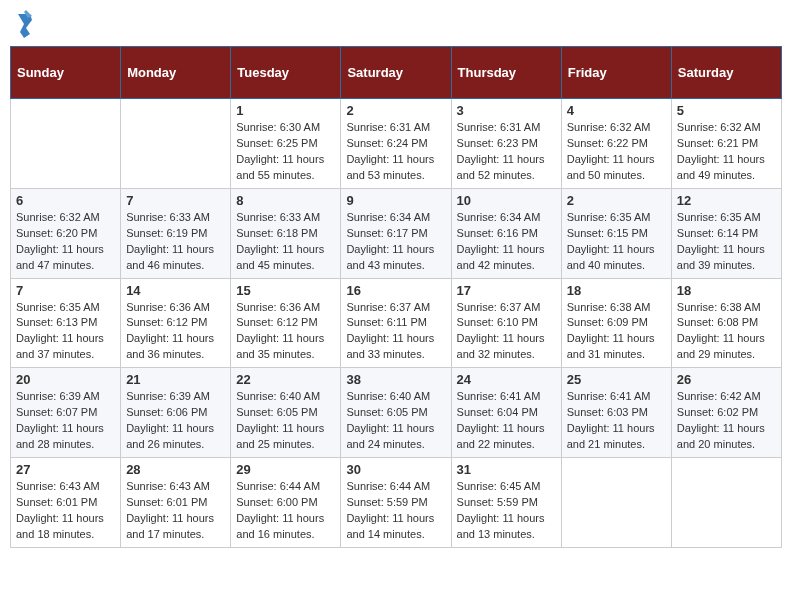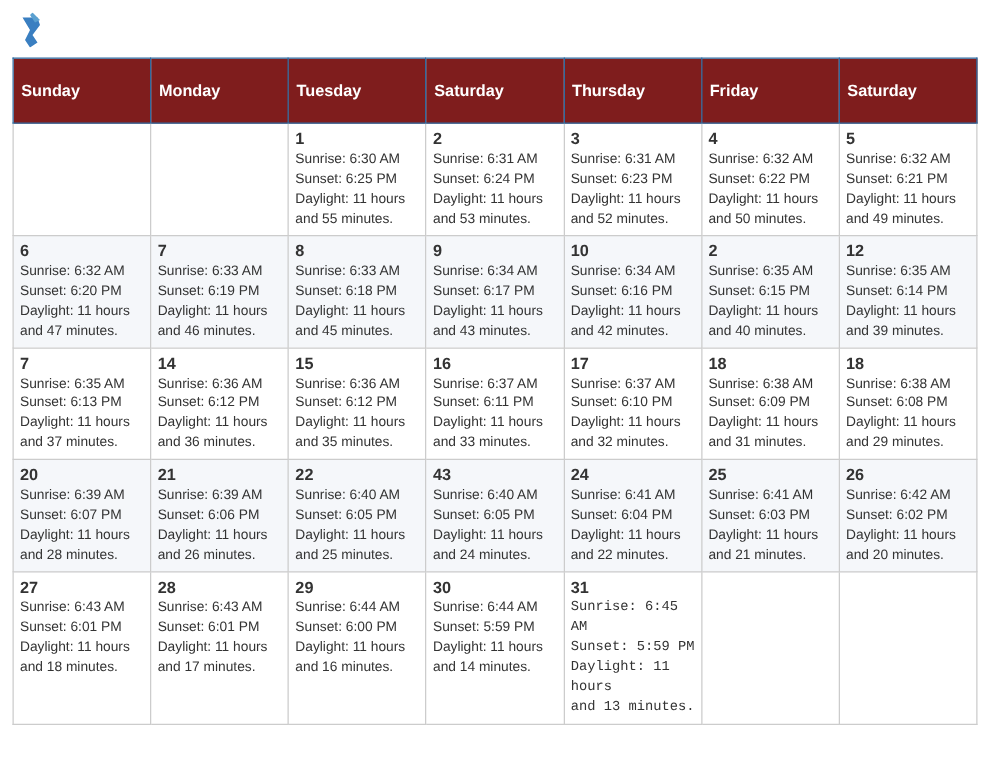--- a/index.html
+++ b/index.html
@@ -280,21 +280,21 @@
 and 26 minutes.</div>
         </td>
         <td>
           <span class="day-num">22</span>
           <div class="day-info" style="white-space: pre-line;">Sunrise: 6:40 AM
 Sunset: 6:05 PM
 Daylight: 11 hours
 and 25 minutes.</div>
         </td>
         <td>
-          <span class="day-num">43</span>
+          <span class="day-num">38</span>
           <div class="day-info" style="white-space: pre-line;">Sunrise: 6:40 AM
 Sunset: 6:05 PM
 Daylight: 11 hours
 and 24 minutes.</div>
         </td>
         <td>
           <span class="day-num">24</span>
           <div class="day-info" style="white-space: pre-line;">Sunrise: 6:41 AM
 Sunset: 6:04 PM
 Daylight: 11 hours
@@ -339,21 +339,21 @@
         </td>
         <td>
           <span class="day-num">30</span>
           <div class="day-info" style="white-space: pre-line;">Sunrise: 6:44 AM
 Sunset: 5:59 PM
 Daylight: 11 hours
 and 14 minutes.</div>
         </td>
         <td>
           <span class="day-num">31</span>
-          <div class="day-info" style="white-space: pre-line; font-family: Liberation Mono, monospace;">Sunrise: 6:45 AM
+          <div class="day-info" style="white-space: pre-line;">Sunrise: 6:45 AM
 Sunset: 5:59 PM
 Daylight: 11 hours
 and 13 minutes.</div>
         </td>
         <td class="empty-cell"></td>
         <td class="empty-cell"></td>
       </tr>
     </tbody>
 </table>
 

